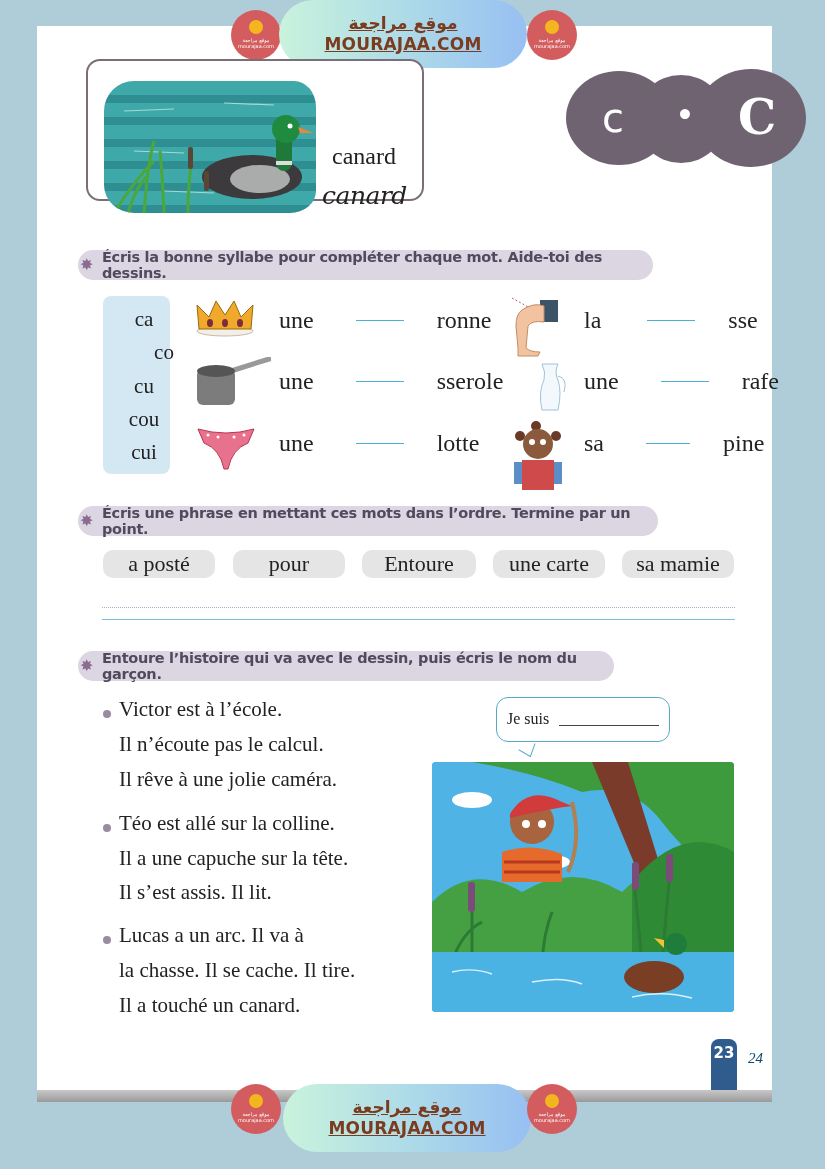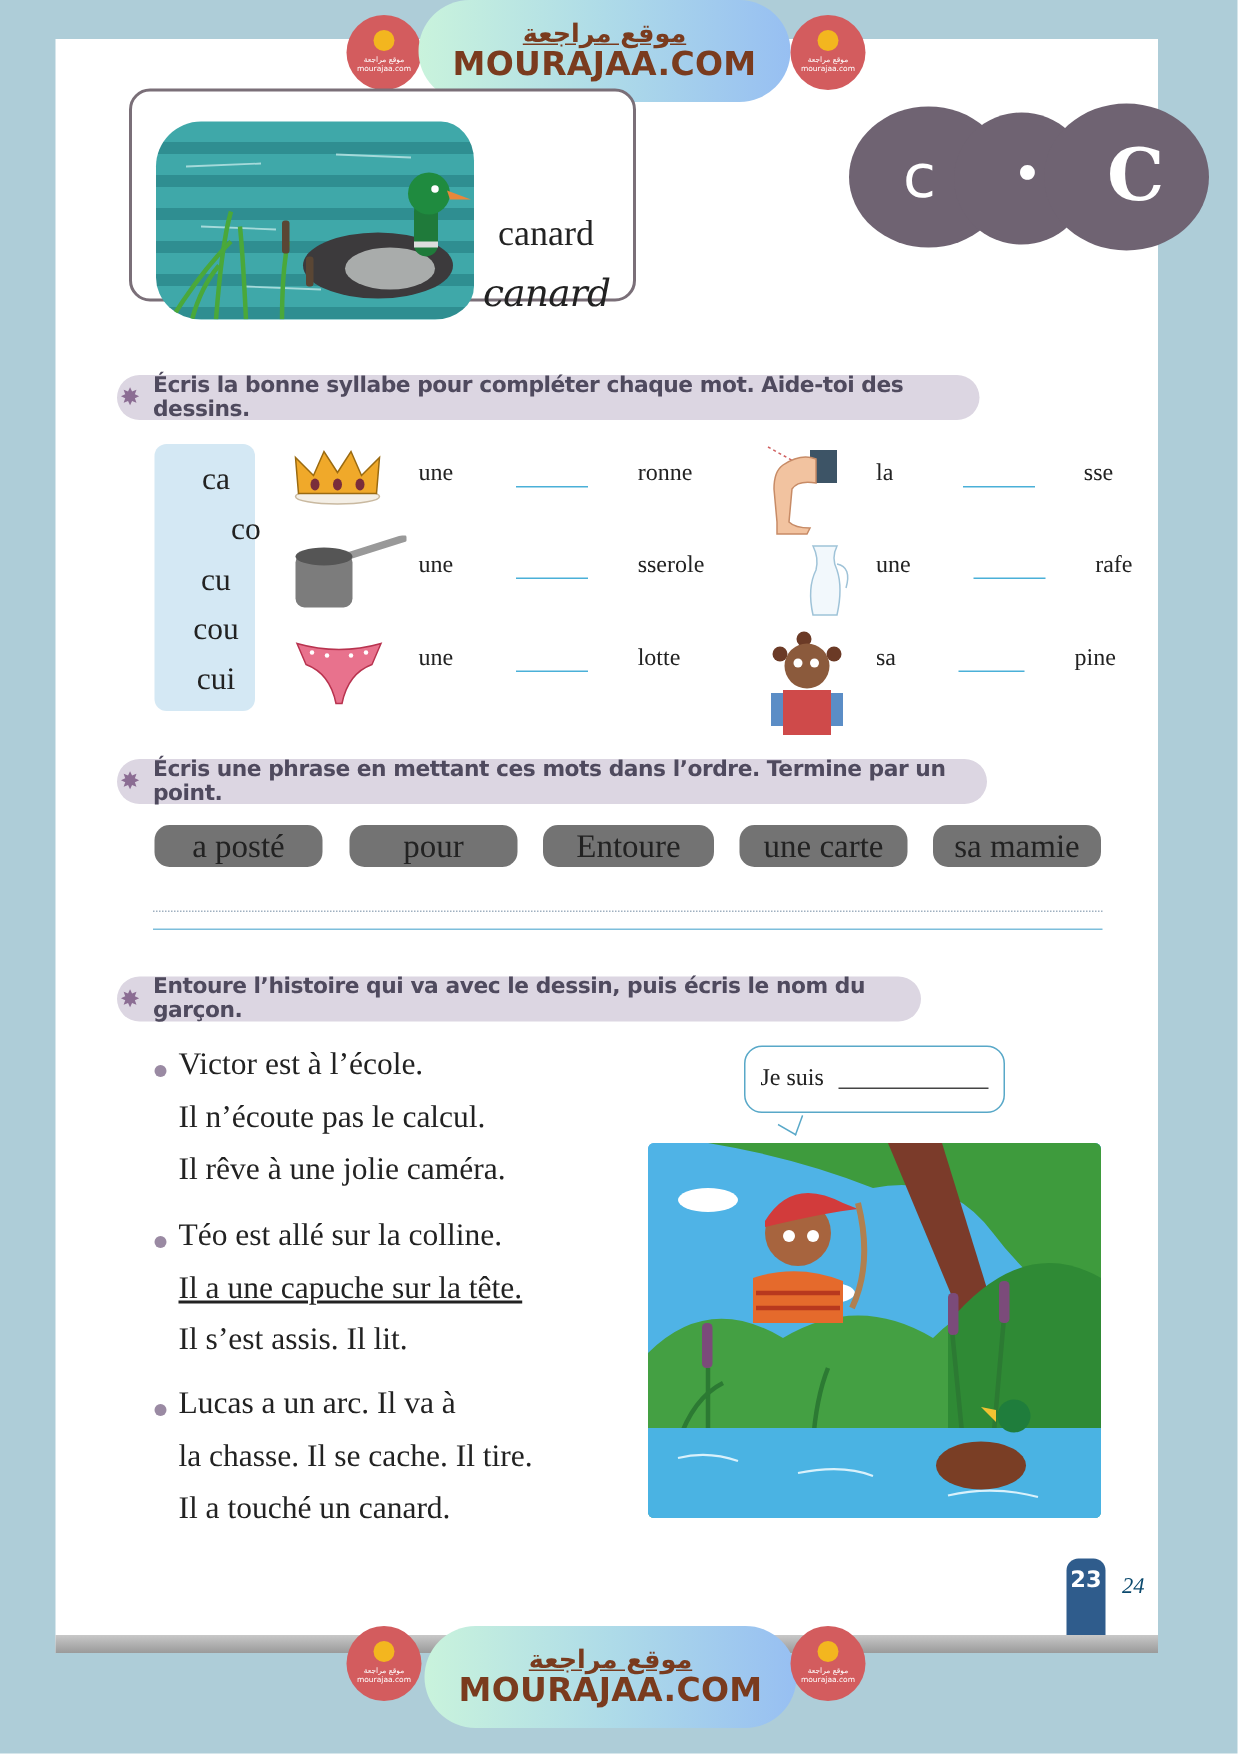--- a/index.html
+++ b/index.html
@@ -18,21 +18,21 @@
     background: linear-gradient(#c8c8c8, #9a9a9a);
   }
   
   .wm-pill {
     position: absolute; width: 248px; height: 68px; border-radius: 34px;
     background: linear-gradient(90deg, #c9f3dc 0%, #aedbe8 50%, #97bff2 100%);
     display: flex; flex-direction: column; align-items: center; justify-content: center;
     font-family: "DejaVu Sans", sans-serif; font-weight: bold; color: #7a3b1e;
   }
   .wm-pill .ar { font-size: 17px; text-decoration: underline; line-height: 20px; }
-  .wm-pill .en { font-size: 22px; line-height: 22px; letter-spacing: 0.2px; }
+  .wm-pill .en { font-size: 17px; text-decoration: underline; line-height: 22px; letter-spacing: 0.2px; }
   .wm-badge {
     position: absolute; width: 50px; height: 50px; border-radius: 50%;
     background: #d35c5e; display: flex; flex-direction: column; align-items: center; justify-content: center;
   }
   .wm-badge .dot { width: 14px; height: 14px; border-radius: 50%; background: #f3b61f; margin-top: -2px; }
   .wm-badge .txt { font-family: "DejaVu Sans", sans-serif; font-size: 5px; color: #fff; line-height: 6px; margin-top: 3px; text-align: center; }
 
   
   .hero-card {
     position: absolute; left: 86px; top: 59px; width: 338px; height: 142px;
@@ -61,27 +61,27 @@
     padding-left: 24px; letter-spacing: -0.3px;
   }
   .star { position: absolute; left: 2px; top: 7px; width: 16px; height: 16px; color: #8b6d93; font-size: 16px; line-height: 16px; }
 
   .syll-box {
     position: absolute; left: 103px; top: 296px; width: 67px; height: 178px;
     background: #d4e8f4; border-radius: 8px;
   }
   .syll { position: absolute; width: 82px; text-align: center; font-size: 21px; color: #222; }
 
-  .word-row { position: absolute; font-size: 16px; color: #222; display: flex; align-items: flex-end; white-space: nowrap; gap: 32px; }
+  .word-row { position: absolute; font-size: 24px; color: #222; display: flex; align-items: center; white-space: nowrap; gap: 32px; }
   .blank { display: inline-block; border-bottom: 1.5px solid #4ab0d8; height: 1px; margin: 0 1px 0 10px; }
 
   .icon-pic { position: absolute; }
 
   .chip {
-    position: absolute; top: 550px; height: 28px; border-radius: 10px; background: #737373;
+    position: absolute; top: 550px; height: 28px; border-radius: 10px; background: #e5e5e5;
     font-size: 22px; color: #222; display: flex; align-items: center; justify-content: center;
   }
   .line-dotted { position: absolute; left: 102px; width: 633px; border-top: 1px dotted #9fb0c0; }
   .line-solid { position: absolute; left: 102px; width: 633px; border-top: 1.5px solid #7dbedb; }
 
   .story-line { position: absolute; left: 119px; font-size: 21px; color: #222; white-space: nowrap; }
   .bullet { position: absolute; left: 103px; width: 8px; height: 8px; border-radius: 50%; background: #9a8aa3; }
 
   .bubble {
     position: absolute; left: 496px; top: 697px; width: 174px; height: 45px;
@@ -273,21 +273,21 @@
   <span>Entoure l’histoire qui va avec le dessin, puis écris le nom du garçon.</span>
 </div>
 
 <div class="bullet" style="top:710px;"></div>
 <div class="story-line" style="top:697px;">Victor est à l’école.</div>
 <div class="story-line" style="top:732px;">Il n’écoute pas le calcul.</div>
 <div class="story-line" style="top:767px;">Il rêve à une jolie caméra.</div>
 
 <div class="bullet" style="top:824px;"></div>
 <div class="story-line" style="top:811px;">Téo est allé sur la colline.</div>
-<div class="story-line" style="top:846px;text-decoration:underline;">Il a une capuche sur la tête.</div>
+<div class="story-line" style="top:846px;">Il a une capuche sur la tête.</div>
 <div class="story-line" style="top:880px;">Il s’est assis. Il lit.</div>
 
 <div class="bullet" style="top:936px;"></div>
 <div class="story-line" style="top:923px;">Lucas a un arc. Il va à</div>
 <div class="story-line" style="top:958px;">la chasse. Il se cache. Il tire.</div>
 <div class="story-line" style="top:993px;">Il a touché un canard.</div>
 
 <div class="bubble-tail"></div>
 <div class="bubble">
   <span class="bubble-text">Je suis</span>

